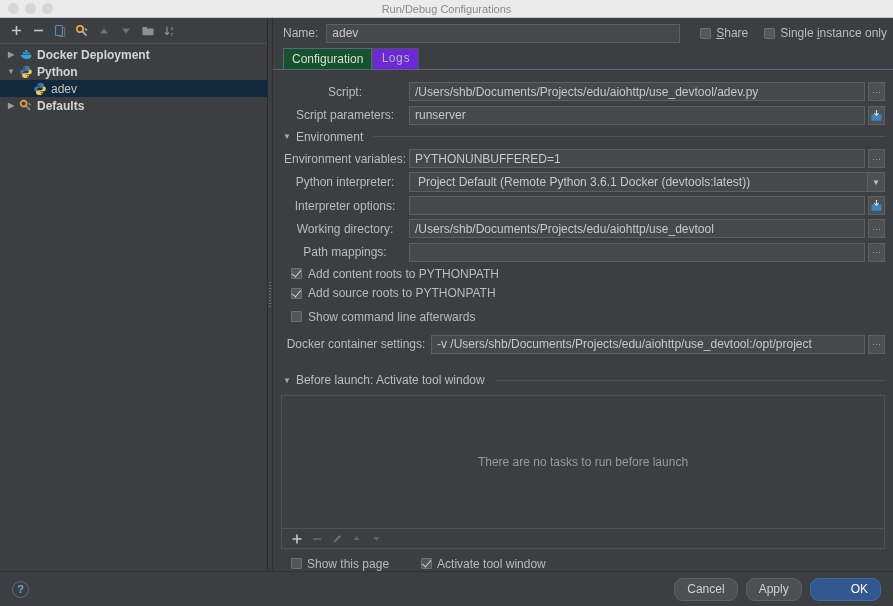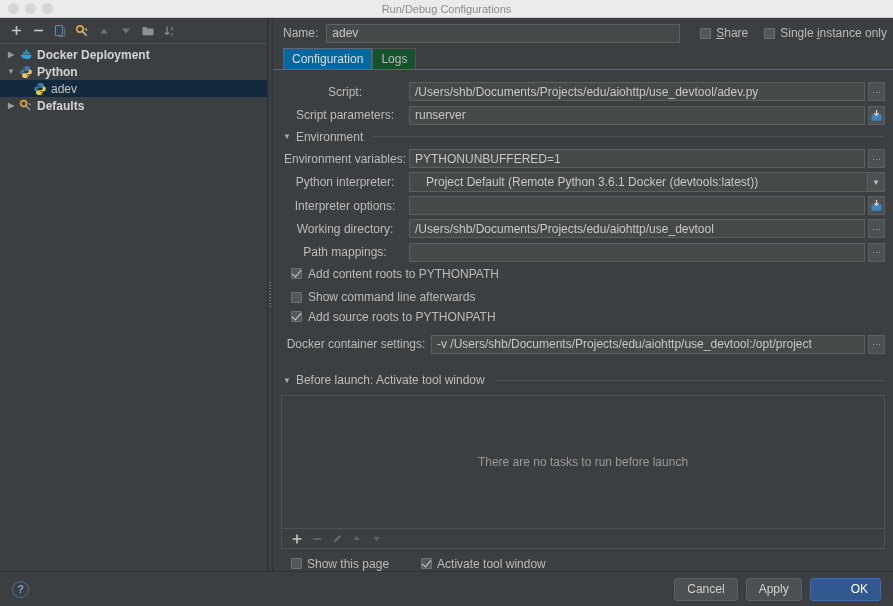--- a/index.html
+++ b/index.html
@@ -89,41 +89,41 @@
     width:4px; height:8px; border:solid #d0d0d0;
     border-width:0 1.6px 1.6px 0; transform:rotate(40deg);
   }
   u.mnem { text-decoration: underline; }
   
   .tabs { display:flex; align-items:flex-end; padding-left:10px; height:21px; }
   .tab {
     font-size:12px; padding:3px 8px 3px 8px; color:#bbbbbb;
     border:1px solid transparent; border-bottom:none;
   }
-  .tab.active { background:#0369a1; color:#dcdcdc; border-color:#5a6679; }
-  .tab.inactive { background:#14532d; border-color:#51555a; }
+  .tab.active { background:#14532d; color:#dcdcdc; border-color:#5a6679; }
+  .tab.inactive { background:#6d28d9; border-color:#51555a;font-family:Liberation Mono, monospace; }
   .tabpanel {
     flex:1; border-top:1px solid #5a6679;
     background:#3c3f41; padding: 10px 8px 0 8px;
     display:flex; flex-direction:column;
     overflow:hidden;
   }
   .frow { display:flex; align-items:center; height:25px; gap:0; }
   .frow .lbl { width:128px; flex:0 0 128px;text-align:center; }
   .finput { flex:1; }
   .btn-dots, .btn-insert {
     width:17px; height:19px; flex:0 0 17px; margin-left:3px;
     border:1px solid #5e6060; background:#4c5052;
     display:flex; align-items:center; justify-content:center;
     font-size:9px; color:#a8a8a8;
   }
   .btn-insert { background:#4c5052; padding:1px; }
   .combo {
     flex:1; background:#45494a; border:1px solid #5e6060; height:20px;
-    display:flex; align-items:center; padding-left:16px; color:#c8c8c8;
+    display:flex; align-items:center; padding-left:8px; color:#c8c8c8;
     position:relative;
   }
   .combo-arrow {
     width:17px; height:18px; margin-left:auto; background:#4c5052;
     border-left:1px solid #5e6060; display:flex; align-items:center; justify-content:center;
     color:#c0c0c0; font-size:8px;
   }
   .section-head {
     display:flex; align-items:center; gap:5px; height:22px; padding-left:2px;
   }
@@ -153,21 +153,21 @@
     width:17px; height:17px; border-radius:50%;
     border:1px solid #53719a; color:#6fa8dc;
     display:flex; align-items:center; justify-content:center;
     font-size:11px; font-weight:bold; background:#3c3f41;
   }
   .foot-btns { margin-left:auto; display:flex; gap:8px; }
   .btn {
     min-width:56px; height:23px; padding:0 12px;
     background:#4c5052; border:1px solid #5e6264; color:#d2d2d2;
     font-size:12px; display:flex; align-items:center; justify-content:center;
-    border-radius:3px;
+    border-radius:9px;
   }
   .btn.primary { background:#31588f; border-color:#3f6ca8; color:#ffffff;padding-left:40px; }
   svg { display:block; }
 </style>
 </head>
 <body>
 
 <div class="titlebar">
   <div class="lights">
     <span class="light"></span>
@@ -369,28 +369,28 @@
         <span class="lbl">Path mappings:</span>
         <span class="field finput"></span>
         <span class="btn-dots">···</span>
       </div>
 
       <div class="cb-row">
         <span class="box checked"></span>
         <span>Add content roots to PYTHONPATH</span>
       </div>
 
+      <div class="cb-row">
+        <span class="box checked"></span>
+        <span>Add source roots to PYTHONPATH</span>
+      </div>
+
       <div class="cb-row" style="margin-top:4px">
         <span class="box"></span>
         <span>Show command line afterwards</span>
-      </div>
-
-      <div class="cb-row">
-        <span class="box checked"></span>
-        <span>Add source roots to PYTHONPATH</span>
       </div>
 
       <div class="frow" style="margin-top:6px">
         <span class="lbl" style="width:150px;flex:0 0 150px">Docker container settings:</span>
         <span class="field finput">-v /Users/shb/Documents/Projects/edu/aiohttp/use_devtool:/opt/project</span>
         <span class="btn-dots">···</span>
       </div>
 
       <div class="section-head" style="margin-top:14px">
         <span class="tri">▼</span>

